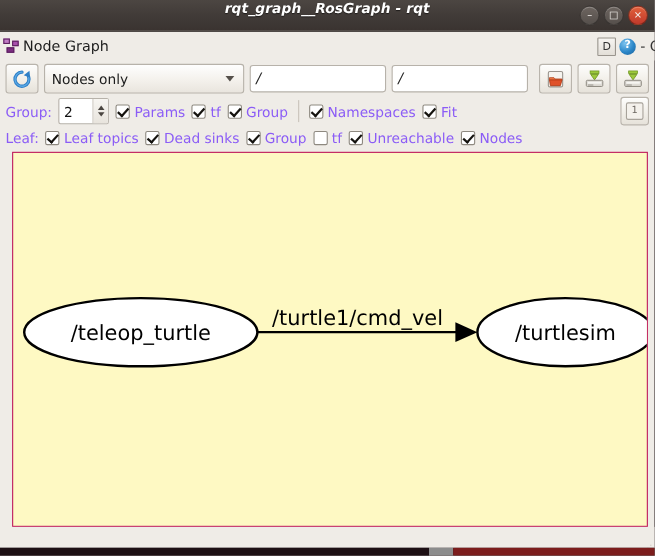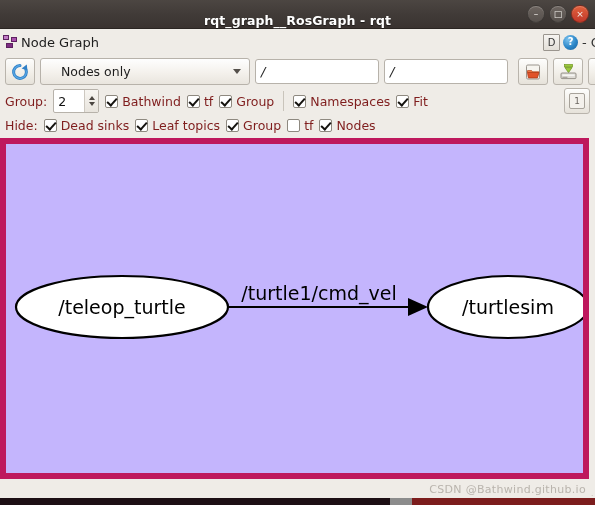--- a/index.html
+++ b/index.html
@@ -28,22 +28,23 @@
   }
 
   
   .titlebar {
     height: 28px;
     flex: 0 0 28px;
     background: linear-gradient(to bottom, #4c4642 0%, #413b38 50%, #3a3330 100%);
     border-bottom: 1px solid #2a2522;
     position: relative;
     display: flex;
-    align-items: flex-end;
+    align-items: flex-start;
     justify-content: center;
+    font-style: italic;
   }
   .titlebar-title {
     color: #ffffff;
     font-size: 12.5px;
     font-weight: bold;
     letter-spacing: .1px;
     text-shadow: 0 1px 1px rgba(0,0,0,.55);
     pointer-events: none;
   }
   .win-buttons {
@@ -160,21 +161,21 @@
   }
 
   .combo {
     width: 168px;
     height: 25px;
     border: 1px solid #b7b2aa;
     border-radius: 3px;
     background: linear-gradient(to bottom, #fefefe 0%, #f4f1ec 55%, #e9e5de 100%);
     display: flex;
     align-items: center;
-    padding: 0 20px;
+    padding: 0 6px;
     font-size: 12.5px;
     color: #1d1d1d;
     position: relative;
     flex: 0 0 auto;
   }
   .combo .arrow {
     position: absolute;
     right: 8px;
     width: 0; height: 0;
     border-left: 4px solid transparent;
@@ -234,21 +235,21 @@
     border-right: 3px solid transparent;
     border-bottom: 4px solid #4a4540;
   }
   .spinbox .btns .dn {
     width: 0;height: 0;
     border-left: 3px solid transparent;
     border-right: 3px solid transparent;
     border-top: 4px solid #4a4540;
   }
 
-  .label { font-size: 12.5px; color: #7f1d1d; white-space: nowrap; }
+  .label { font-size: 12.5px; color: #8b5cf6; white-space: nowrap; }
 
   .cb-wrap {
     display: flex;
     align-items: center;
     gap: 4px;
     white-space: nowrap;
   }
   .cb {
     width: 13px; height: 13px;
     border: 1px solid #8e8980;
@@ -273,23 +274,23 @@
     width: 1px;
     height: 20px;
     background: #c9c4bb;
     margin: 0 3px;
     flex: 0 0 auto;
   }
 
   
   .canvas-wrap {
     flex: 1 1 auto;
-    margin: 2px 6px 0 0;
-    border: 6px solid #be185d;
-    background: #c4b5fd;
+    margin: 2px 6px 0 11px;
+    border: 1px solid #be185d;
+    background: #fef9c3;
     position: relative;
     overflow: hidden;
   }
   .canvas-wrap svg { display: block; }
 
   .node-label {
     font-family: "DejaVu Sans", "Liberation Sans", sans-serif;
     font-size: 19px;
     fill: #000;
   }
@@ -443,21 +444,21 @@
       <span class="val">2</span>
       <span class="btns">
         <span class="up"></span>
         <span class="dn"></span>
       </span>
     </div>
 
 
     <div class="cb-wrap">
       <span class="cb checked"></span>
-      <span class="label">Bathwind</span>
+      <span class="label">Params</span>
     </div>
 
     <div class="cb-wrap">
       <span class="cb checked"></span>
       <span class="label">tf</span>
     </div>
 
     <div class="cb-wrap">
       <span class="cb checked"></span>
       <span class="label">Group</span>
@@ -476,42 +477,46 @@
     </div>
 
     <div class="spacer-grow"></div>
 
     <div class="icon-btn" style="width:24px;height:24px;">
       <span style="display:flex;align-items:center;justify-content:center;width:14px;height:14px;border:1px solid #a7a29a;border-radius:2px;font-size:9px;color:#6b6660;background:#f4f1ec;">1</span>
     </div>
   </div>
 
   <div class="tb-row3">
-    <span class="label">Hide:</span>
+    <span class="label">Leaf:</span>
+
+    <div class="cb-wrap">
+      <span class="cb checked"></span>
+      <span class="label">Leaf topics</span>
+    </div>
 
     <div class="cb-wrap">
       <span class="cb checked"></span>
       <span class="label">Dead sinks</span>
-    </div>
-
-    <div class="cb-wrap">
-      <span class="cb checked"></span>
-      <span class="label">Leaf topics</span>
     </div>
 
     <div class="cb-wrap">
       <span class="cb checked"></span>
       <span class="label">Group</span>
     </div>
 
     <div class="cb-wrap">
       <span class="cb"></span>
       <span class="label">tf</span>
     </div>
 
+    <div class="cb-wrap">
+      <span class="cb checked"></span>
+      <span class="label">Unreachable</span>
+    </div>
 
     <div class="cb-wrap">
       <span class="cb checked"></span>
       <span class="label">Nodes</span>
     </div>
   </div>
 
   <div class="canvas-wrap">
     <svg width="583" height="322" viewBox="0 0 583 322">
 
@@ -522,21 +527,20 @@
       <text class="node-label" x="116" y="170" text-anchor="middle">/teleop_turtle</text>
 
       <ellipse cx="502" cy="163" rx="80" ry="31" fill="#ffffff" stroke="#000" stroke-width="2.2"></ellipse>
       <text class="node-label" x="502" y="170" text-anchor="middle">/turtlesim</text>
 
       <text class="edge-label" x="313" y="156" text-anchor="middle">/turtle1/cmd_vel</text>
     </svg>
   </div>
 
   <div class="statusbar">
-    <span class="watermark">CSDN @Bathwind.github.io</span>
     <span class="wm-dots">⋰</span>
   </div>
 
   <div class="desk-strip">
     <span class="seg-a"></span>
     <span class="seg-b"></span>
     <span class="seg-c"></span>
   </div>
 
 </div>

